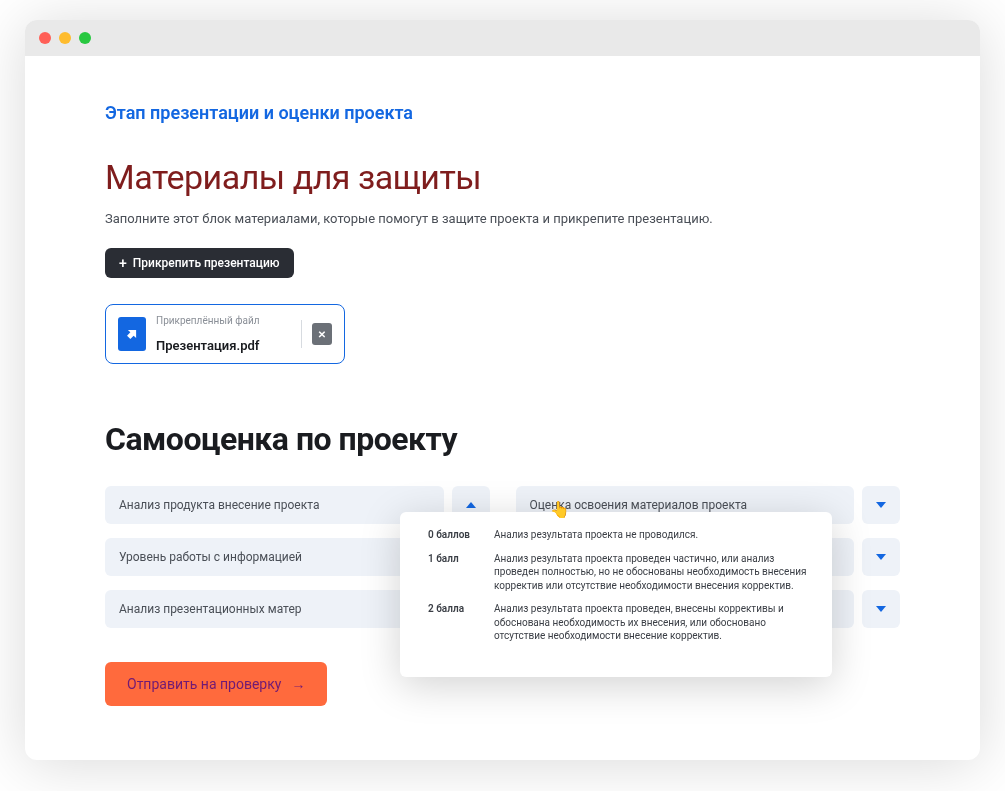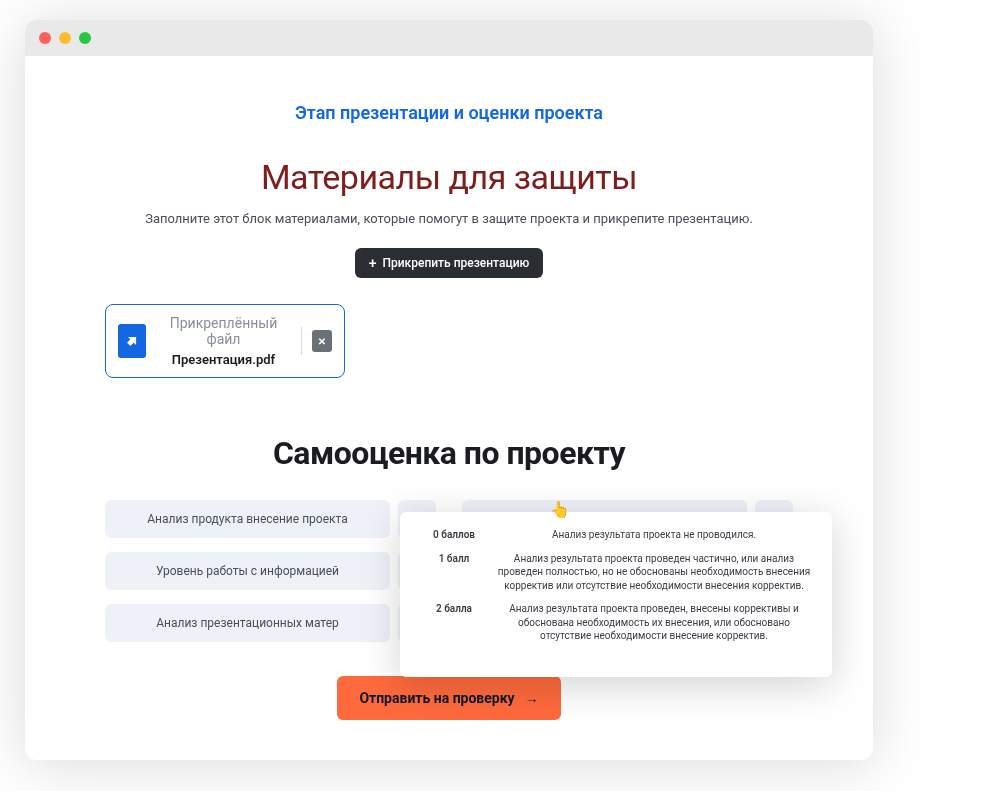--- a/index.html
+++ b/index.html
@@ -6,26 +6,25 @@
   body {
     font-family: -apple-system, BlinkMacSystemFont, "Segoe UI", Roboto, Arial, sans-serif;
     background: #fff;
     width: 1005px;
     height: 791px;
     position: relative;
   }
   .window {
     position: absolute;
     top: 20px; left: 25px;
-    width: 848px; height: 740px;
+    width: 955px; height: 740px;
     background: #fff;
     border-radius: 12px;
     box-shadow: 0 4px 60px rgba(0,0,0,0.15);
     overflow: visible;
-    text-align: center;
   }
   .titlebar {
     height: 36px;
     background: #e9e9e9;
     border-radius: 12px 12px 0 0;
     display: flex;
     align-items: center;
     padding-left: 14px;
     gap: 8px;
   }
@@ -81,21 +80,21 @@
     width: 28px; height: 34px;
     background: #1367e1;
     border-radius: 3px;
     position: relative;
     display: flex;
     align-items: center;
     justify-content: center;
   }
   .file-icon svg { fill: #fff; }
   .file-meta { flex: 1; }
-  .file-tag { font-size: 14px; color: #8a8f97; margin-bottom: 5px; }
+  .file-tag { font-size: 10px; color: #8a8f97; margin-bottom: 12px; }
   .file-name { font-size: 13px; font-weight: 600; color: #1a1c20; }
   .file-sep { width: 1px; height: 28px; background: #d7dbe0; }
   .trash {
     width: 20px; height: 22px;
     background: #6b7077;
     border-radius: 3px;
     display: flex; align-items: center; justify-content: center;
     cursor: pointer;
   }
   .trash::before { content: "✕"; color: #fff; font-size: 10px; font-weight: bold; }
@@ -177,23 +176,23 @@
     z-index: 6;
     pointer-events: none;
   }
 
   .submit-btn {
     margin-top: 34px;
     display: inline-flex;
     align-items: center;
     gap: 10px;
     background: #ff6a3d;
-    color: #0f172a;
+    color: #701a75;
     font-size: 14px;
-    font-weight: 700;
+    font-weight: 400;
     padding: 14px 22px;
     border-radius: 6px;
     cursor: pointer;
   }
 </style>
 </head>
 <body>
 
 <div class="window">
   <div class="titlebar">

